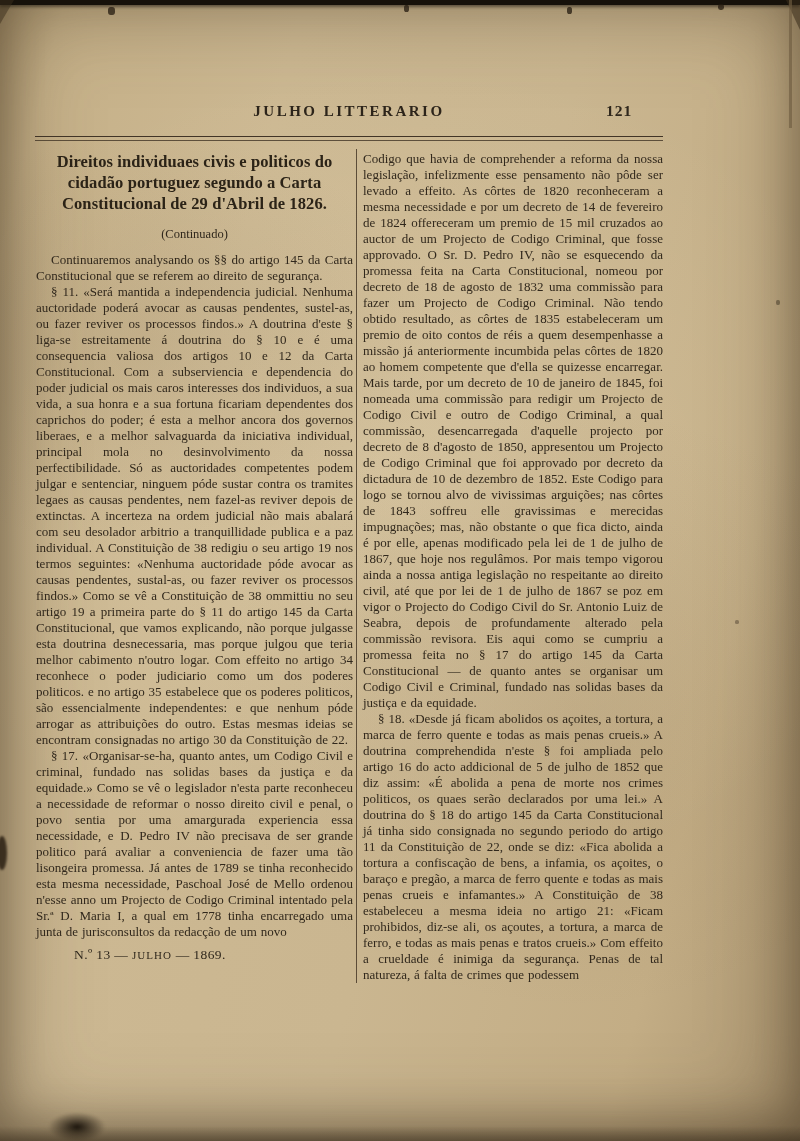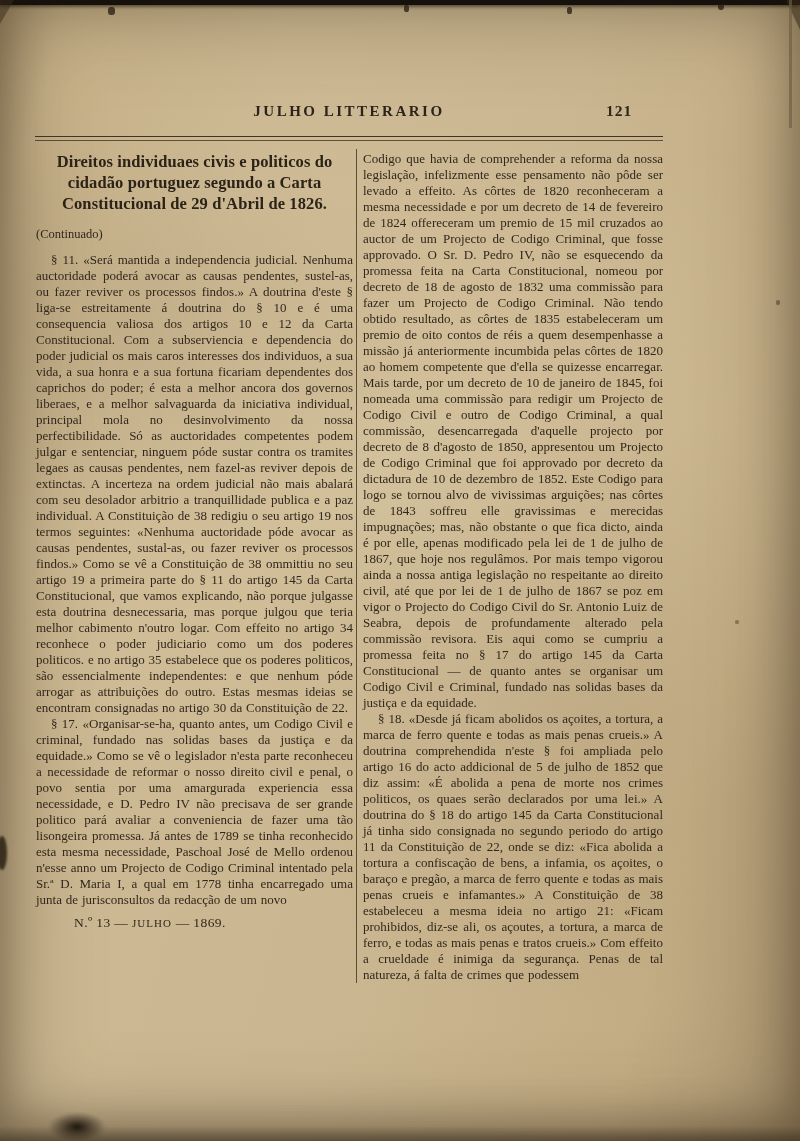--- a/index.html
+++ b/index.html
@@ -33,21 +33,21 @@
   .header-rule{position:absolute;top:136px;left:35px;width:628px;height:2.5px;
     border-top:1.6px solid #413426;border-bottom:1px solid rgba(65,52,38,0.8);}
 
   .columns{position:absolute;top:149px;left:36px;width:627px;display:flex;align-items:stretch;}
   .col-left{width:317px;}
   .col-divider{width:0;border-left:1.3px solid rgba(62,49,33,0.8);margin-left:3px;margin-right:6px;}
   .col-right{flex:1;min-width:0;}
 
   .article-title{font-weight:700;font-size:16.5px;line-height:21px;text-align:center;
     letter-spacing:.1px;margin:2px 0 0;color:#2b2317;}
-  .continuation{font-size:12.5px;text-align:left;margin:13px 0 10px;}
+  .continuation{font-size:12.5px;text-align:center;margin:13px 0 10px;}
   .body-text p{font-size:13px;line-height:16px;text-align:justify;margin:0;
     text-indent:15px;word-spacing:.6px;color:#31281c;}
   .body-text p.no-indent{text-indent:0;}
   .col-right .body-text{padding-top:2px;}
   .issue-line{margin-top:7px;padding-left:38px;font-size:13.5px;letter-spacing:.4px;}
   .issue-line .month{font-size:11px;letter-spacing:1px;}
 </style>
 </head>
 <body>
 
@@ -70,20 +70,21 @@
   <div class="masthead">JULHO LITTERARIO</div>
   <div class="page-number">121</div>
   <div class="header-rule"></div>
 
   <div class="columns">
 
     <div class="col-left">
       <h1 class="article-title">Direitos individuaes civis e politicos do cidadão portuguez segundo a Carta Constitucional de 29 d'Abril de 1826.</h1>
       <div class="continuation">(Continuado)</div>
       <div class="body-text">
+        <p>Continuaremos analysando os §§ do artigo 145 da Carta Constitucional que se referem ao direito de segurança.</p>
         <p>§ 11. «Será mantida a independencia judicial. Nenhuma auctoridade poderá avocar as causas pendentes, sustel-as, ou fazer reviver os processos findos.» A doutrina d'este § liga-se estreitamente á doutrina do § 10 e é uma consequencia valiosa dos artigos 10 e 12 da Carta Constitucional. Com a subserviencia e dependencia do poder judicial os mais caros interesses dos individuos, a sua vida, a sua honra e a sua fortuna ficariam dependentes dos caprichos do poder; é esta a melhor ancora dos governos liberaes, e a melhor salvaguarda da iniciativa individual, principal mola no desinvolvimento da nossa perfectibilidade. Só as auctoridades competentes podem julgar e sentenciar, ninguem póde sustar contra os tramites legaes as causas pendentes, nem fazel-as reviver depois de extinctas. A incerteza na ordem judicial não mais abalará com seu desolador arbitrio a tranquillidade publica e a paz individual. A Constituição de 38 redigiu o seu artigo 19 nos termos seguintes: «Nenhuma auctoridade póde avocar as causas pendentes, sustal-as, ou fazer reviver os processos findos.» Como se vê a Constituição de 38 ommittiu no seu artigo 19 a primeira parte do § 11 do artigo 145 da Carta Constitucional, que vamos explicando, não porque julgasse esta doutrina desnecessaria, mas porque julgou que teria melhor cabimento n'outro logar. Com effeito no artigo 34 reconhece o poder judiciario como um dos poderes politicos. e no artigo 35 estabelece que os poderes politicos, são essencialmente independentes: e que nenhum póde arrogar as attribuições do outro. Estas mesmas ideias se encontram consignadas no artigo 30 da Constituição de 22.</p>
         <p>§ 17. «Organisar-se-ha, quanto antes, um Codigo Civil e criminal, fundado nas solidas bases da justiça e da equidade.» Como se vê o legislador n'esta parte reconheceu a necessidade de reformar o nosso direito civil e penal, o povo sentia por uma amargurada experiencia essa necessidade, e D. Pedro IV não precisava de ser grande politico pará avaliar a conveniencia de fazer uma tão lisongeira promessa. Já antes de 1789 se tinha reconhecido esta mesma necessidade, Paschoal José de Mello ordenou n'esse anno um Projecto de Codigo Criminal intentado pela Sr.ª D. Maria I, a qual em 1778 tinha encarregado uma junta de jurisconsultos da redacção de um novo</p>
       </div>
       <div class="issue-line"><span>N.º 13 — </span><span class="month">JULHO</span><span> — 1869.</span></div>
     </div>
 
     <div class="col-divider"></div>
 
     <div class="col-right">
       <div class="body-text">

